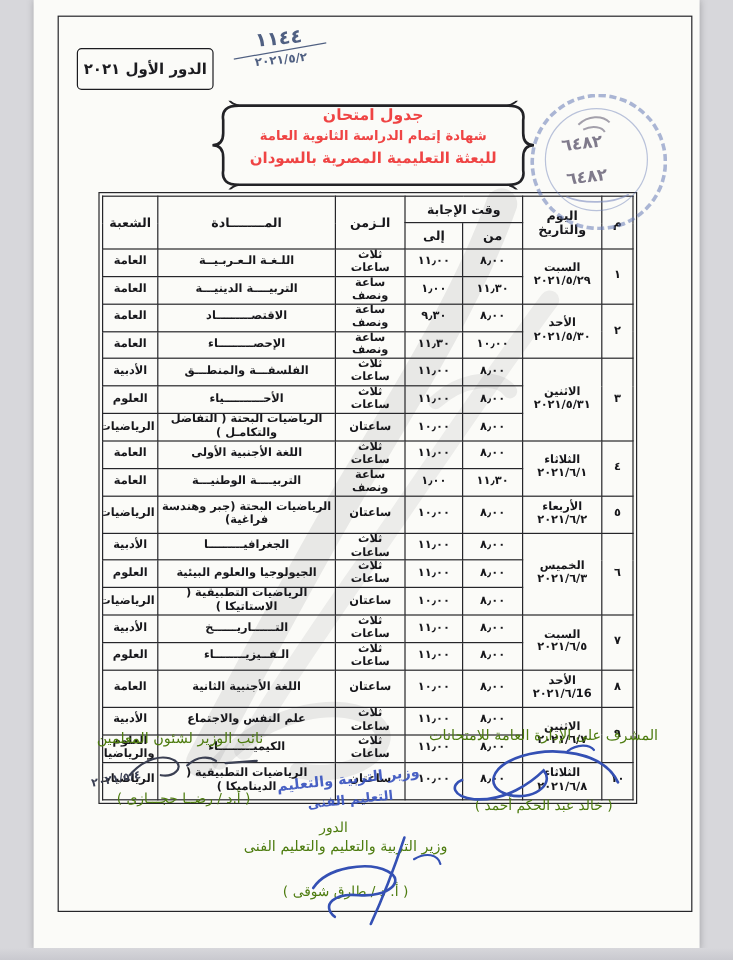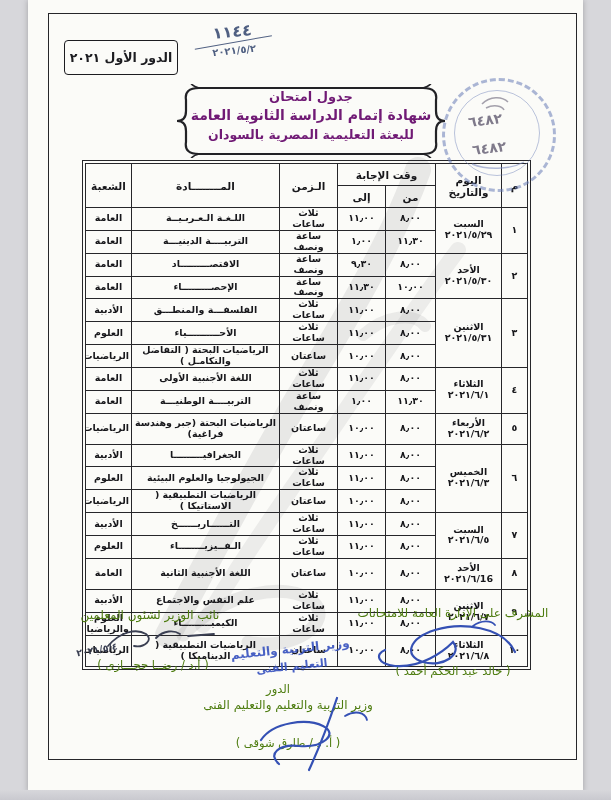--- a/index.html
+++ b/index.html
@@ -32,25 +32,25 @@
   }
   .received{
     position:absolute;left:150px;top:22px;width:110px;text-align:center;
     color:#506082;transform:rotate(-6deg);font-weight:bold;
   }
   .received .num{font-size:16px;letter-spacing:2px;}
   .received .rule{width:78px;margin:1px auto 2px;border-bottom:1.6px solid #506082;transform:skewY(-4deg);}
   .received .dt{font-size:10px;direction:ltr;unicode-bidi:embed;}
   .title-box{
     position:absolute;left:147px;top:84px;width:272px;height:74px;
-    text-align:center;font-weight:bold;color:#701a75;
+    text-align:center;font-weight:bold;color:#ef4444;
   }
   .title-box .txt{position:relative;z-index:2;padding-top:5px;}
   .title-box .t1{font-size:13px;}
-  .title-box .t2{font-size:14px;margin-top:3px;}
+  .title-box .t2{font-size:11px;margin-top:3px;}
   .title-box .t3{font-size:12.5px;margin-top:4px;}
   .title-box svg{position:absolute;left:0;top:0;z-index:1;}
   .stamp{
     position:absolute;left:414px;top:78px;width:112px;height:112px;z-index:3;
   }
   .stamp .ring1{position:absolute;left:0;top:0;width:108px;height:108px;border-radius:50%;
     border:3px dashed rgba(104,124,182,.55);}
   .stamp .ring2{position:absolute;left:12px;top:12px;width:84px;height:84px;border-radius:50%;
     border:1.4px solid rgba(104,124,182,.45);}
   .stamp .hand{

